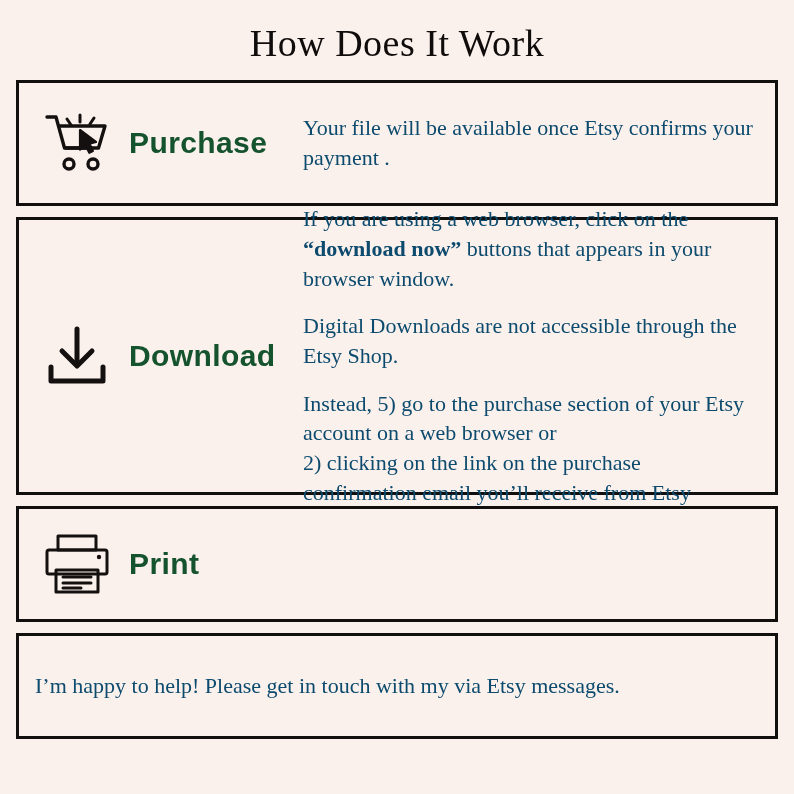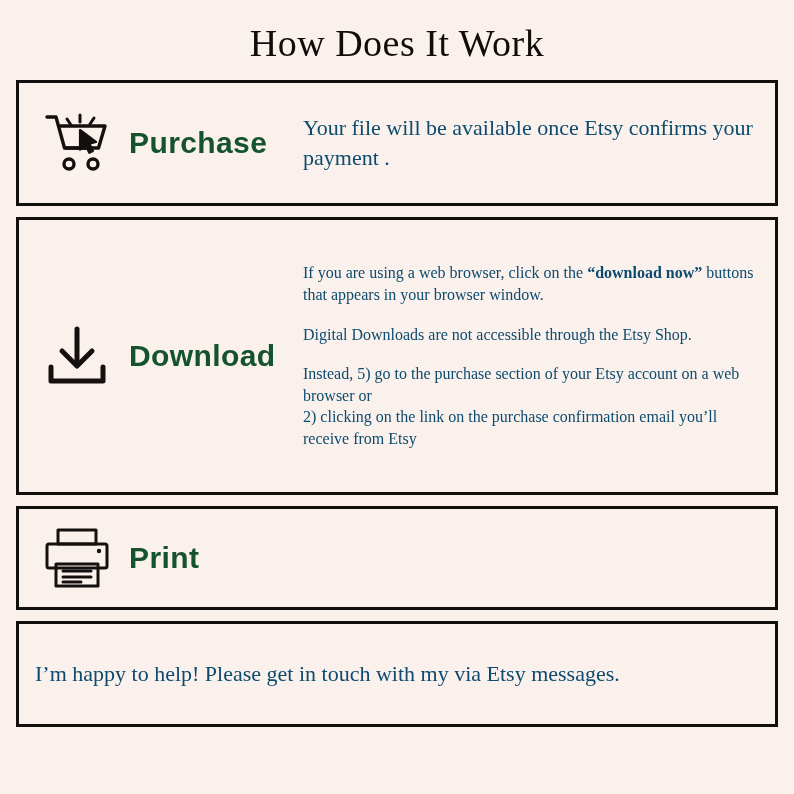--- a/index.html
+++ b/index.html
@@ -41,21 +41,21 @@
   .section {
     border: 3px solid #12100f;
     background: transparent;
     display: flex;
     align-items: center;
     box-sizing: border-box;
     padding: 6px 10px;
   }
   .sec-purchase { height: 126px; }
   .sec-download { height: 278px; }
-  .sec-print    { height: 104px; }
+  .sec-print    { height: 116px; }
   .sec-questions{ height: 106px; }
 
   .label-col {
     width: 268px;
     flex: 0 0 268px;
     display: flex;
     align-items: center;
     gap: 10px;
     padding-left: 6px;
     box-sizing: border-box;
@@ -85,21 +85,21 @@
     padding: 0 6px;
     box-sizing: border-box;
   }
   .body-col p {
     margin: 0;
   }
   .body-col p + p {
     margin-top: 14px;
   }
   .dl-text {
-    font-size: 16px;
+    font-size: 22px;
     line-height: 1.35;
   }
   .dl-text p + p { margin-top: 18px; }
   .dl-text .tight + .tight { margin-top: 0; }
   .bold { font-weight: bold; }
   svg { display: block; }
 </style>
 </head>
 <body>
 

